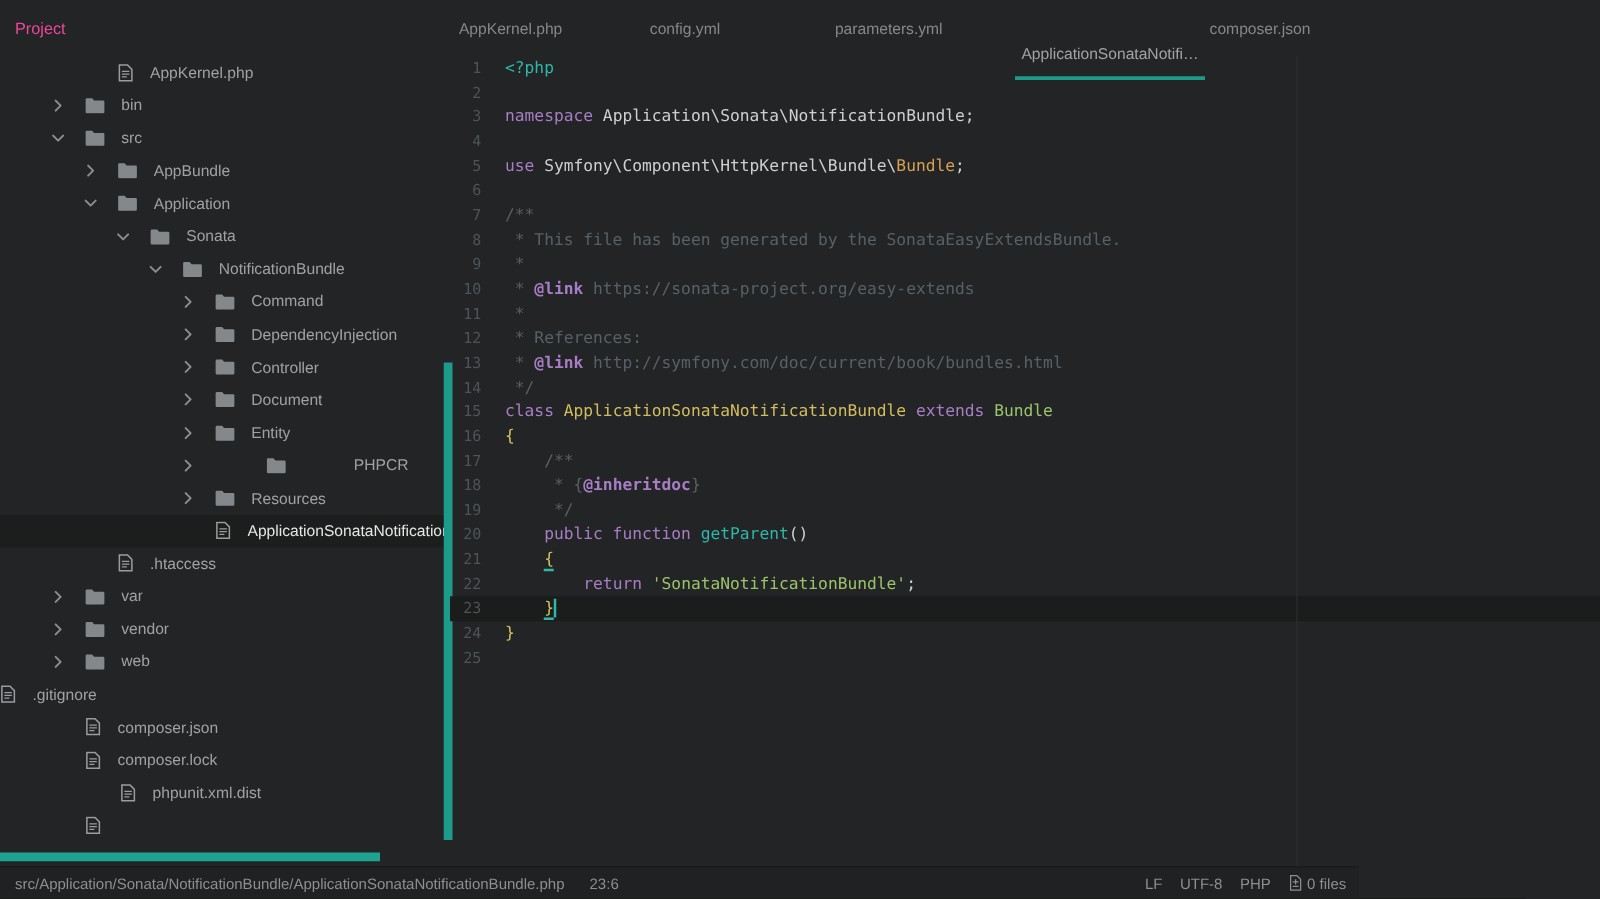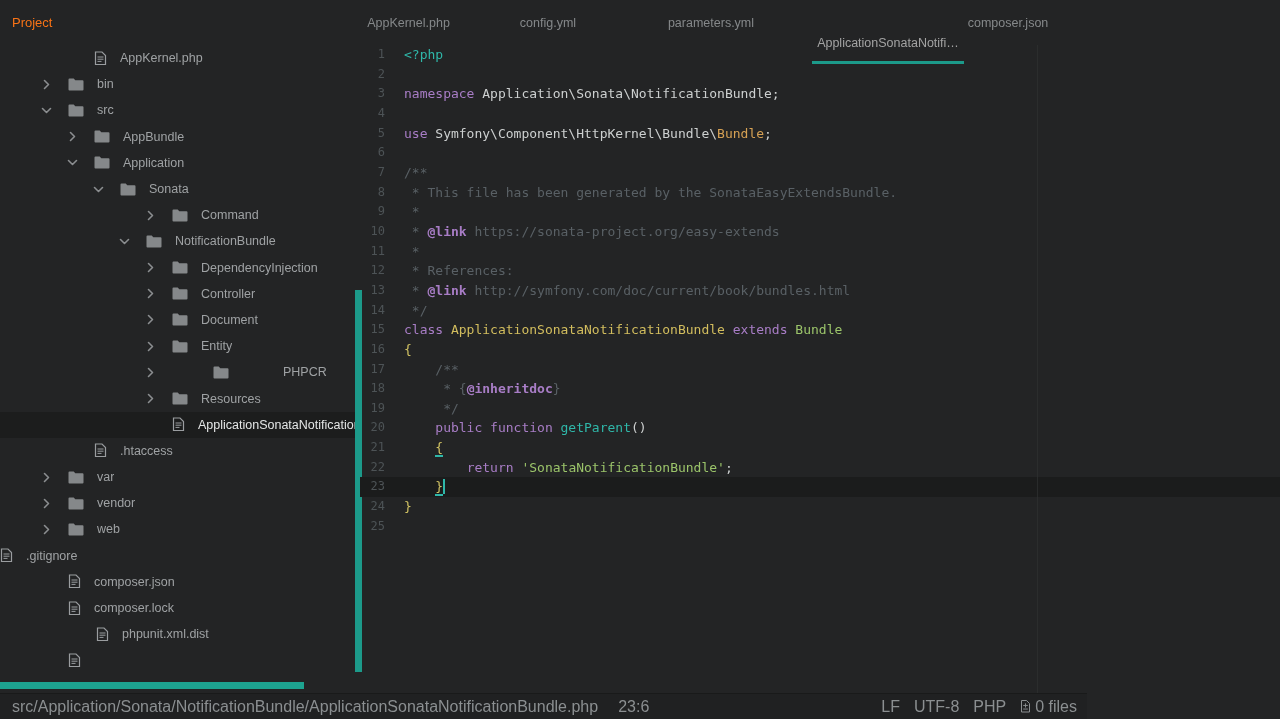--- a/index.html
+++ b/index.html
@@ -8,21 +8,21 @@
     --txt:#cdd0d0; --dim:#9fa2a4; --dimmer:#85888a; --lnum:#4d5356;
     --kw:#a87dc6; --cls:#d2bd5e; --imp:#d6a154; --grn:#9bc46a; --cmt:#596065; --brace:#d2c363;
   }
   *{margin:0;padding:0;box-sizing:border-box;}
   html,body{background:#111;}
   #app{position:relative;width:1280px;height:719px;background:var(--bg);overflow:hidden;
        font-family:"Liberation Sans",sans-serif;color:var(--txt);}
 
   
   #sidebar{position:absolute;left:0;top:0;width:360px;height:683px;overflow:hidden;}
-  #sidebar-title{position:absolute;left:12px;top:15px;font-size:13px;color:#f97316;}
+  #sidebar-title{position:absolute;left:12px;top:15px;font-size:13px;color:#ec4899;}
   #tree{position:absolute;left:0;top:45px;width:360px;height:638px;overflow:hidden;}
   .trow{display:flex;align-items:center;height:26.2px;white-space:nowrap;cursor:default;}
   .trow.selected{background:var(--sel);}
   .trow .chev{width:12px;height:12px;display:flex;align-items:center;justify-content:center;flex:0 0 12px;}
   .trow .chev svg{display:block;transition:none;}
   .trow.expanded .chev svg{transform:rotate(90deg);}
   .trow .fold-ic{margin-left:16px;display:flex;flex:0 0 16px;}
   .trow .file-ic{display:flex;flex:0 0 13px;}
   .trow .tlabel{margin-left:13px;font-size:12.5px;color:var(--dim);overflow:hidden;}
   .trow.selected .tlabel{color:#e4e6e6;}
@@ -56,21 +56,21 @@
   .tk-c{color:var(--cmt);}
   .tk-a{color:var(--kw);font-weight:bold;}
   .tk-b{color:var(--brace);}
   .tk-bu{color:var(--brace);border-bottom:2px solid var(--teal);}
   .tk-d{color:var(--txt);}
   #column-ruler{position:absolute;left:677px;top:0;bottom:0;width:1px;background:#2d2f2f;opacity:.8;}
   .caret{display:inline-block;width:2px;height:15px;background:var(--teal);vertical-align:text-bottom;}
 
   
   #statusbar{position:absolute;left:0;top:693px;width:1087px;height:26px;background:var(--status-bg);
-             border-top:1px solid #191a1a;display:flex;align-items:center;font-size:16px;color:#8b8f91;text-align:center;}
+             border-top:1px solid #191a1a;display:flex;align-items:center;font-size:12px;color:#8b8f91;text-align:center;}
   #statusbar .left{display:flex;gap:20px;margin-left:12px;flex:1;min-width:0;}
   #statusbar .right{display:flex;gap:14px;align-items:center;margin-right:10px;}
   .sb-files{display:flex;align-items:center;gap:4px;}
   svg{display:block;}
 </style>
 </head>
 <body>
 
 <div id="app">
 
@@ -156,48 +156,48 @@
     </span>
     <span class="fold-ic">
       <svg width="16" height="13" viewBox="0 0 16 13">
               <path d="M0.5 1.5 a1 1 0 0 1 1-1 h4.2 l1.6 1.8 h7.2 a1 1 0 0 1 1 1 v8.2 a1 1 0 0 1-1 1 h-13 a1 1 0 0 1-1-1 z" fill="#85888a"></path>
             </svg>
     </span>
 
     <span class="tlabel">Sonata</span>
   </div>
 
+  <div class="trow folder expanded" style="padding-left: 118px;">
+    <span class="chev">
+      <svg width="7" height="11" viewBox="0 0 7 11">
+              <path d="M1.5 1.5 L5.5 5.5 L1.5 9.5" fill="none" stroke="#8b8e90" stroke-width="1.6" stroke-linecap="round" stroke-linejoin="round"></path>
+            </svg>
+    </span>
+    <span class="fold-ic">
+      <svg width="16" height="13" viewBox="0 0 16 13">
+              <path d="M0.5 1.5 a1 1 0 0 1 1-1 h4.2 l1.6 1.8 h7.2 a1 1 0 0 1 1 1 v8.2 a1 1 0 0 1-1 1 h-13 a1 1 0 0 1-1-1 z" fill="#85888a"></path>
+            </svg>
+    </span>
+
+    <span class="tlabel">NotificationBundle</span>
+  </div>
+
   <div class="trow folder" style="padding-left: 144px;">
     <span class="chev">
       <svg width="7" height="11" viewBox="0 0 7 11">
               <path d="M1.5 1.5 L5.5 5.5 L1.5 9.5" fill="none" stroke="#8b8e90" stroke-width="1.6" stroke-linecap="round" stroke-linejoin="round"></path>
             </svg>
     </span>
     <span class="fold-ic">
       <svg width="16" height="13" viewBox="0 0 16 13">
               <path d="M0.5 1.5 a1 1 0 0 1 1-1 h4.2 l1.6 1.8 h7.2 a1 1 0 0 1 1 1 v8.2 a1 1 0 0 1-1 1 h-13 a1 1 0 0 1-1-1 z" fill="#85888a"></path>
             </svg>
     </span>
 
     <span class="tlabel">Command</span>
-  </div>
-
-  <div class="trow folder expanded" style="padding-left: 118px;">
-    <span class="chev">
-      <svg width="7" height="11" viewBox="0 0 7 11">
-              <path d="M1.5 1.5 L5.5 5.5 L1.5 9.5" fill="none" stroke="#8b8e90" stroke-width="1.6" stroke-linecap="round" stroke-linejoin="round"></path>
-            </svg>
-    </span>
-    <span class="fold-ic">
-      <svg width="16" height="13" viewBox="0 0 16 13">
-              <path d="M0.5 1.5 a1 1 0 0 1 1-1 h4.2 l1.6 1.8 h7.2 a1 1 0 0 1 1 1 v8.2 a1 1 0 0 1-1 1 h-13 a1 1 0 0 1-1-1 z" fill="#85888a"></path>
-            </svg>
-    </span>
-
-    <span class="tlabel">NotificationBundle</span>
   </div>
 
   <div class="trow folder" style="padding-left: 144px;">
     <span class="chev">
       <svg width="7" height="11" viewBox="0 0 7 11">
               <path d="M1.5 1.5 L5.5 5.5 L1.5 9.5" fill="none" stroke="#8b8e90" stroke-width="1.6" stroke-linecap="round" stroke-linejoin="round"></path>
             </svg>
     </span>
     <span class="fold-ic">
       <svg width="16" height="13" viewBox="0 0 16 13">

